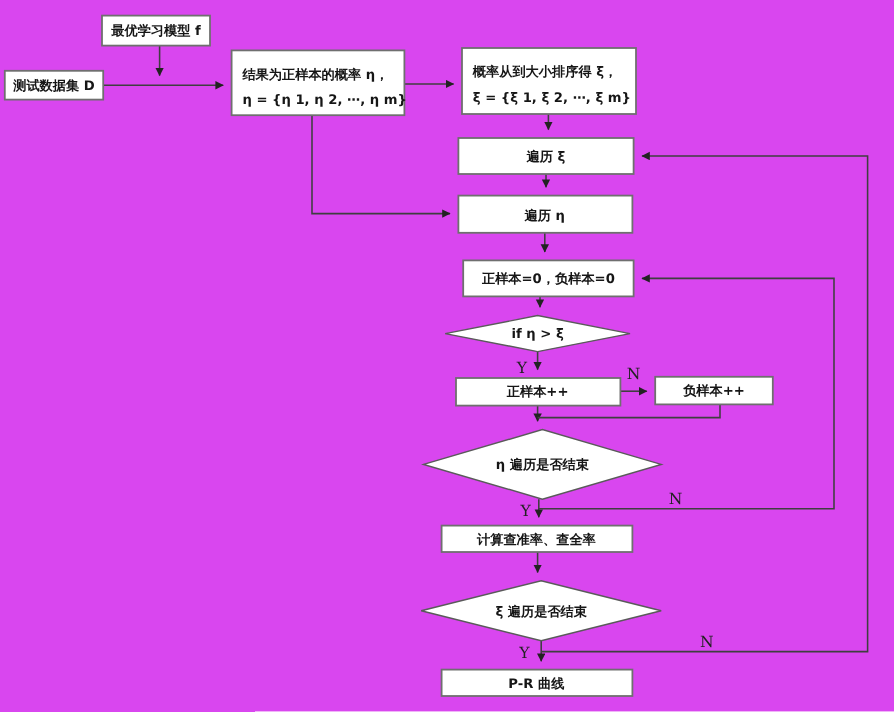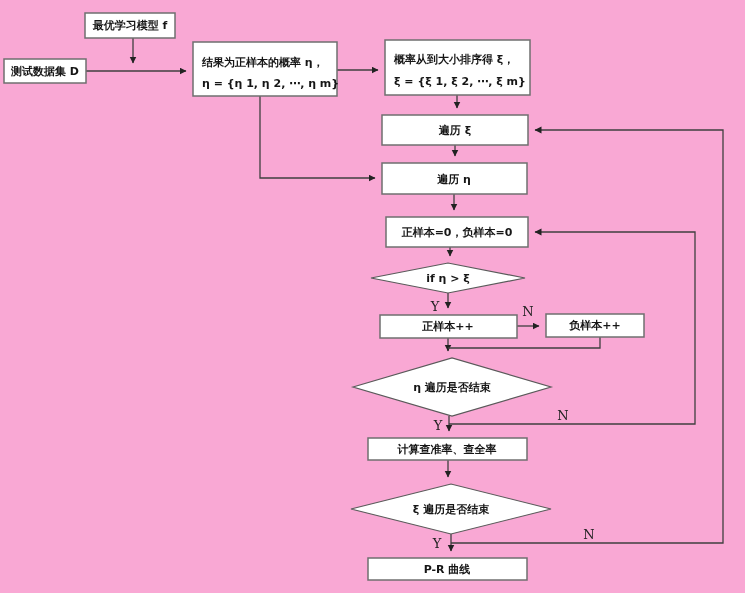--- a/index.html
+++ b/index.html
@@ -5,21 +5,21 @@
   html, body {
     margin: 0;
     padding: 0;
     background: #ffffff;
     font-family: "DejaVu Sans", "Liberation Sans", sans-serif;
   }
   .canvas {
     position: relative;
     width: 745px;
     height: 593px;
-    background: #f9a8d4;
+    background: #d946ef;
     overflow: hidden;
   }
   svg { display: block; }
   .node-box {
     fill: #ffffff;
     stroke: #6f6f6f;
     stroke-width: 1.5;
   }
   .node-diamond {
     fill: #ffffff;

